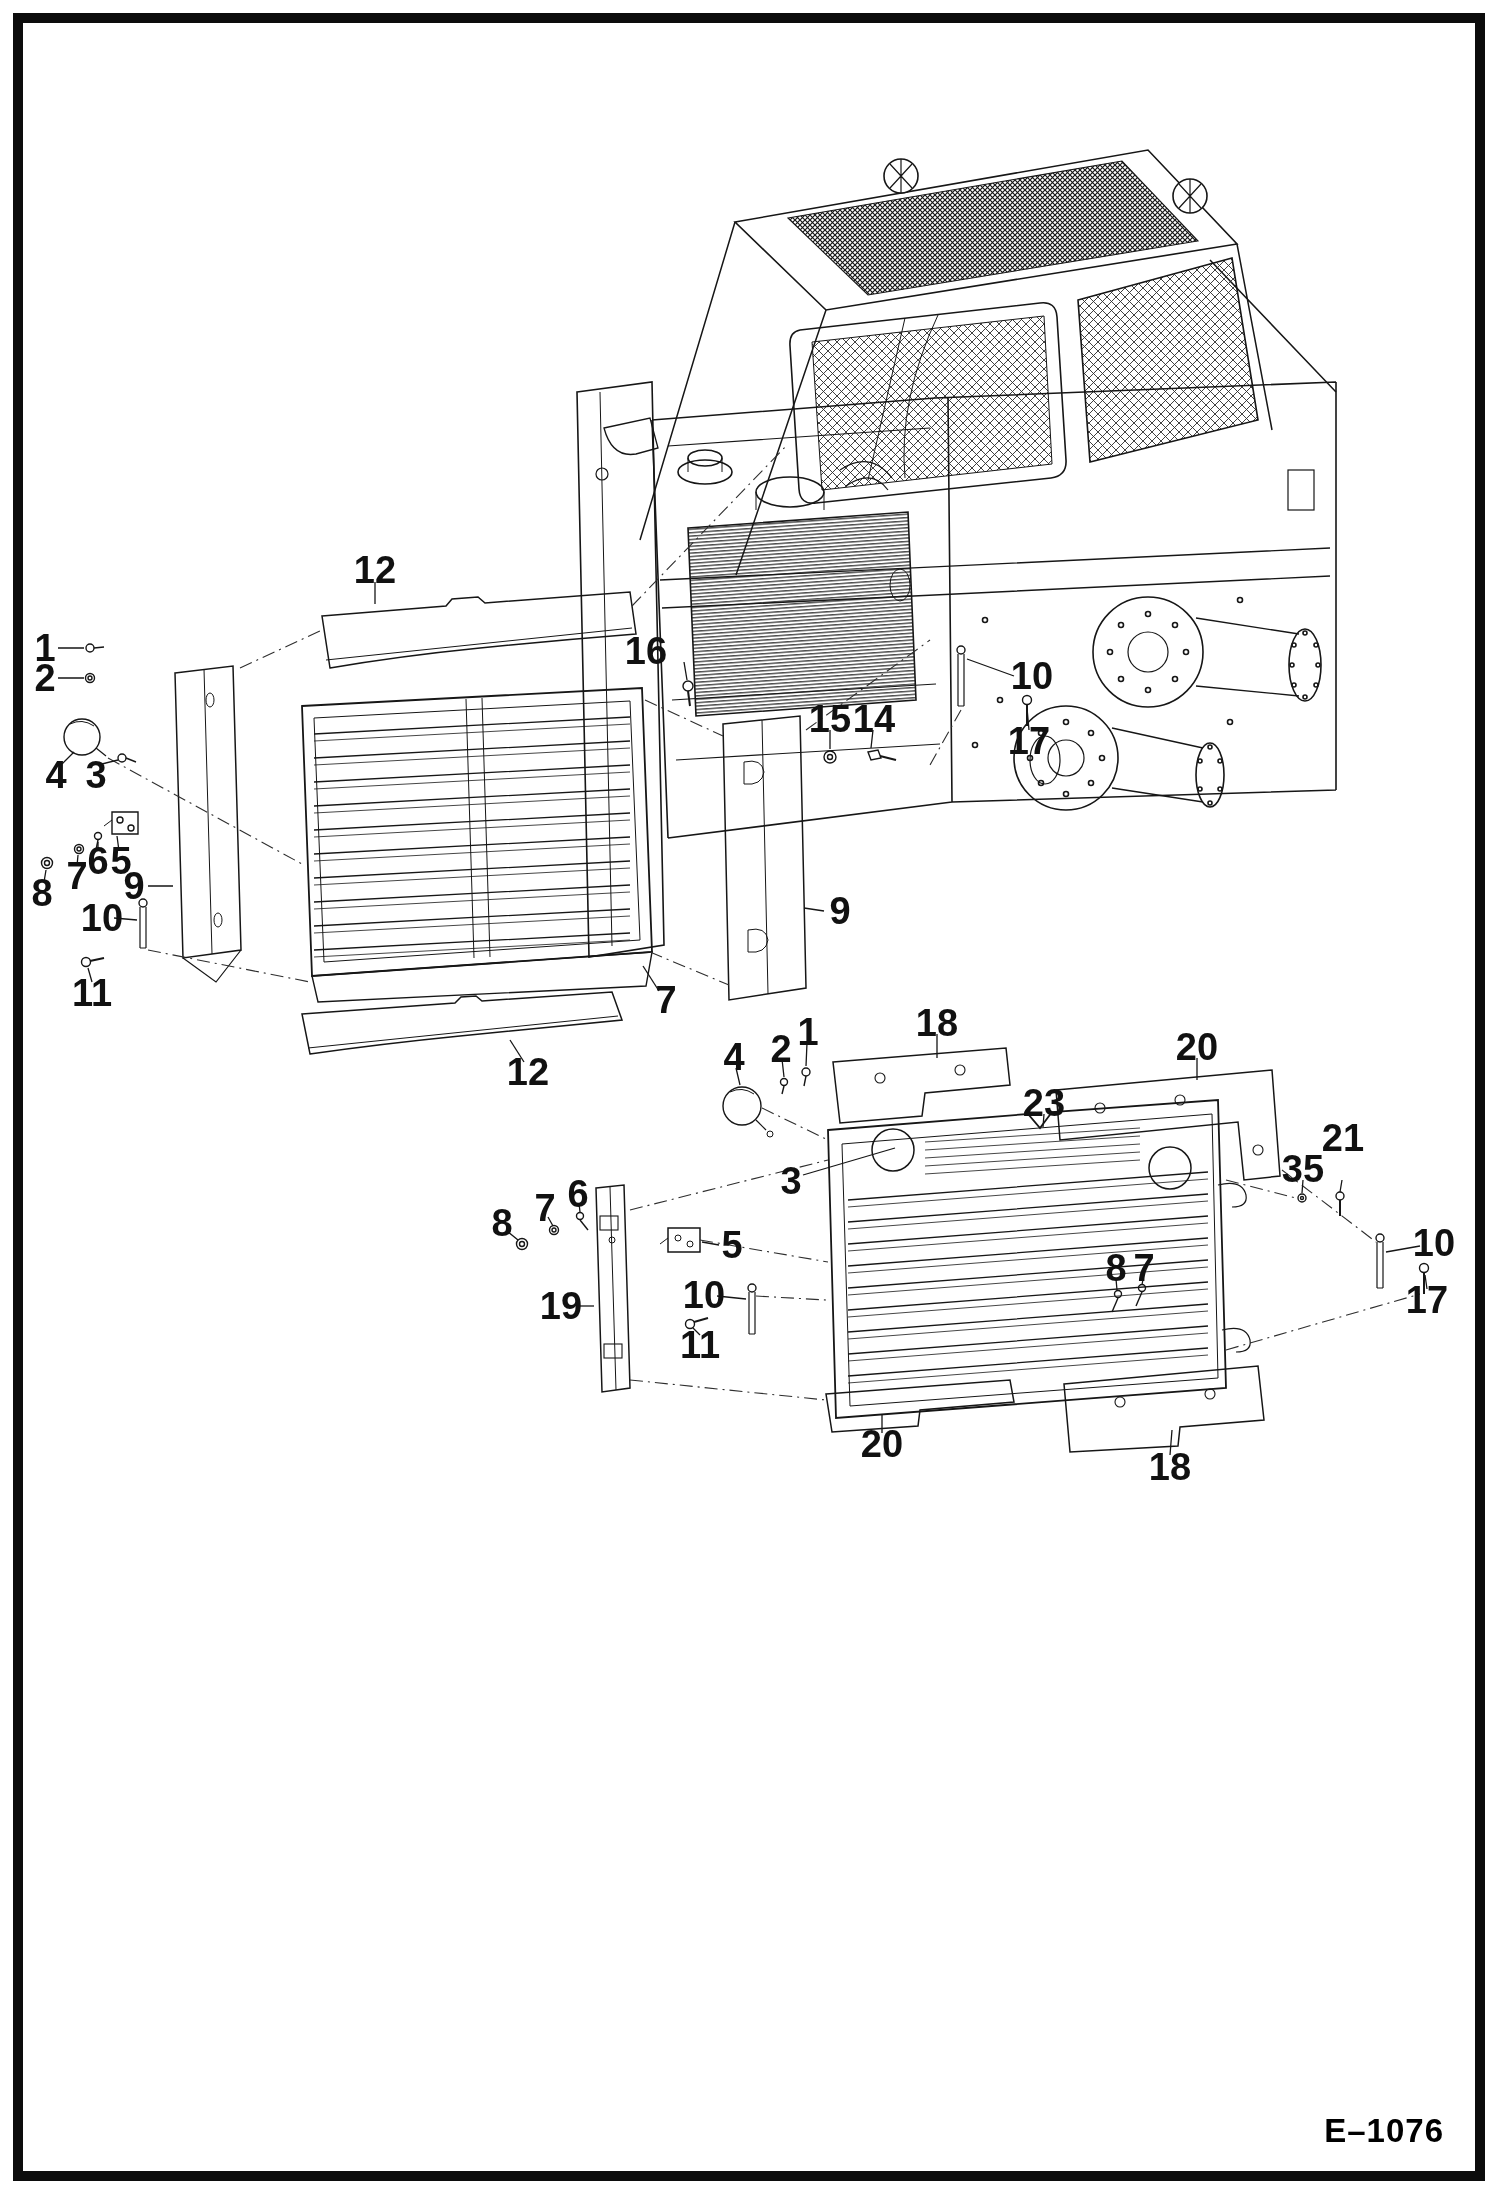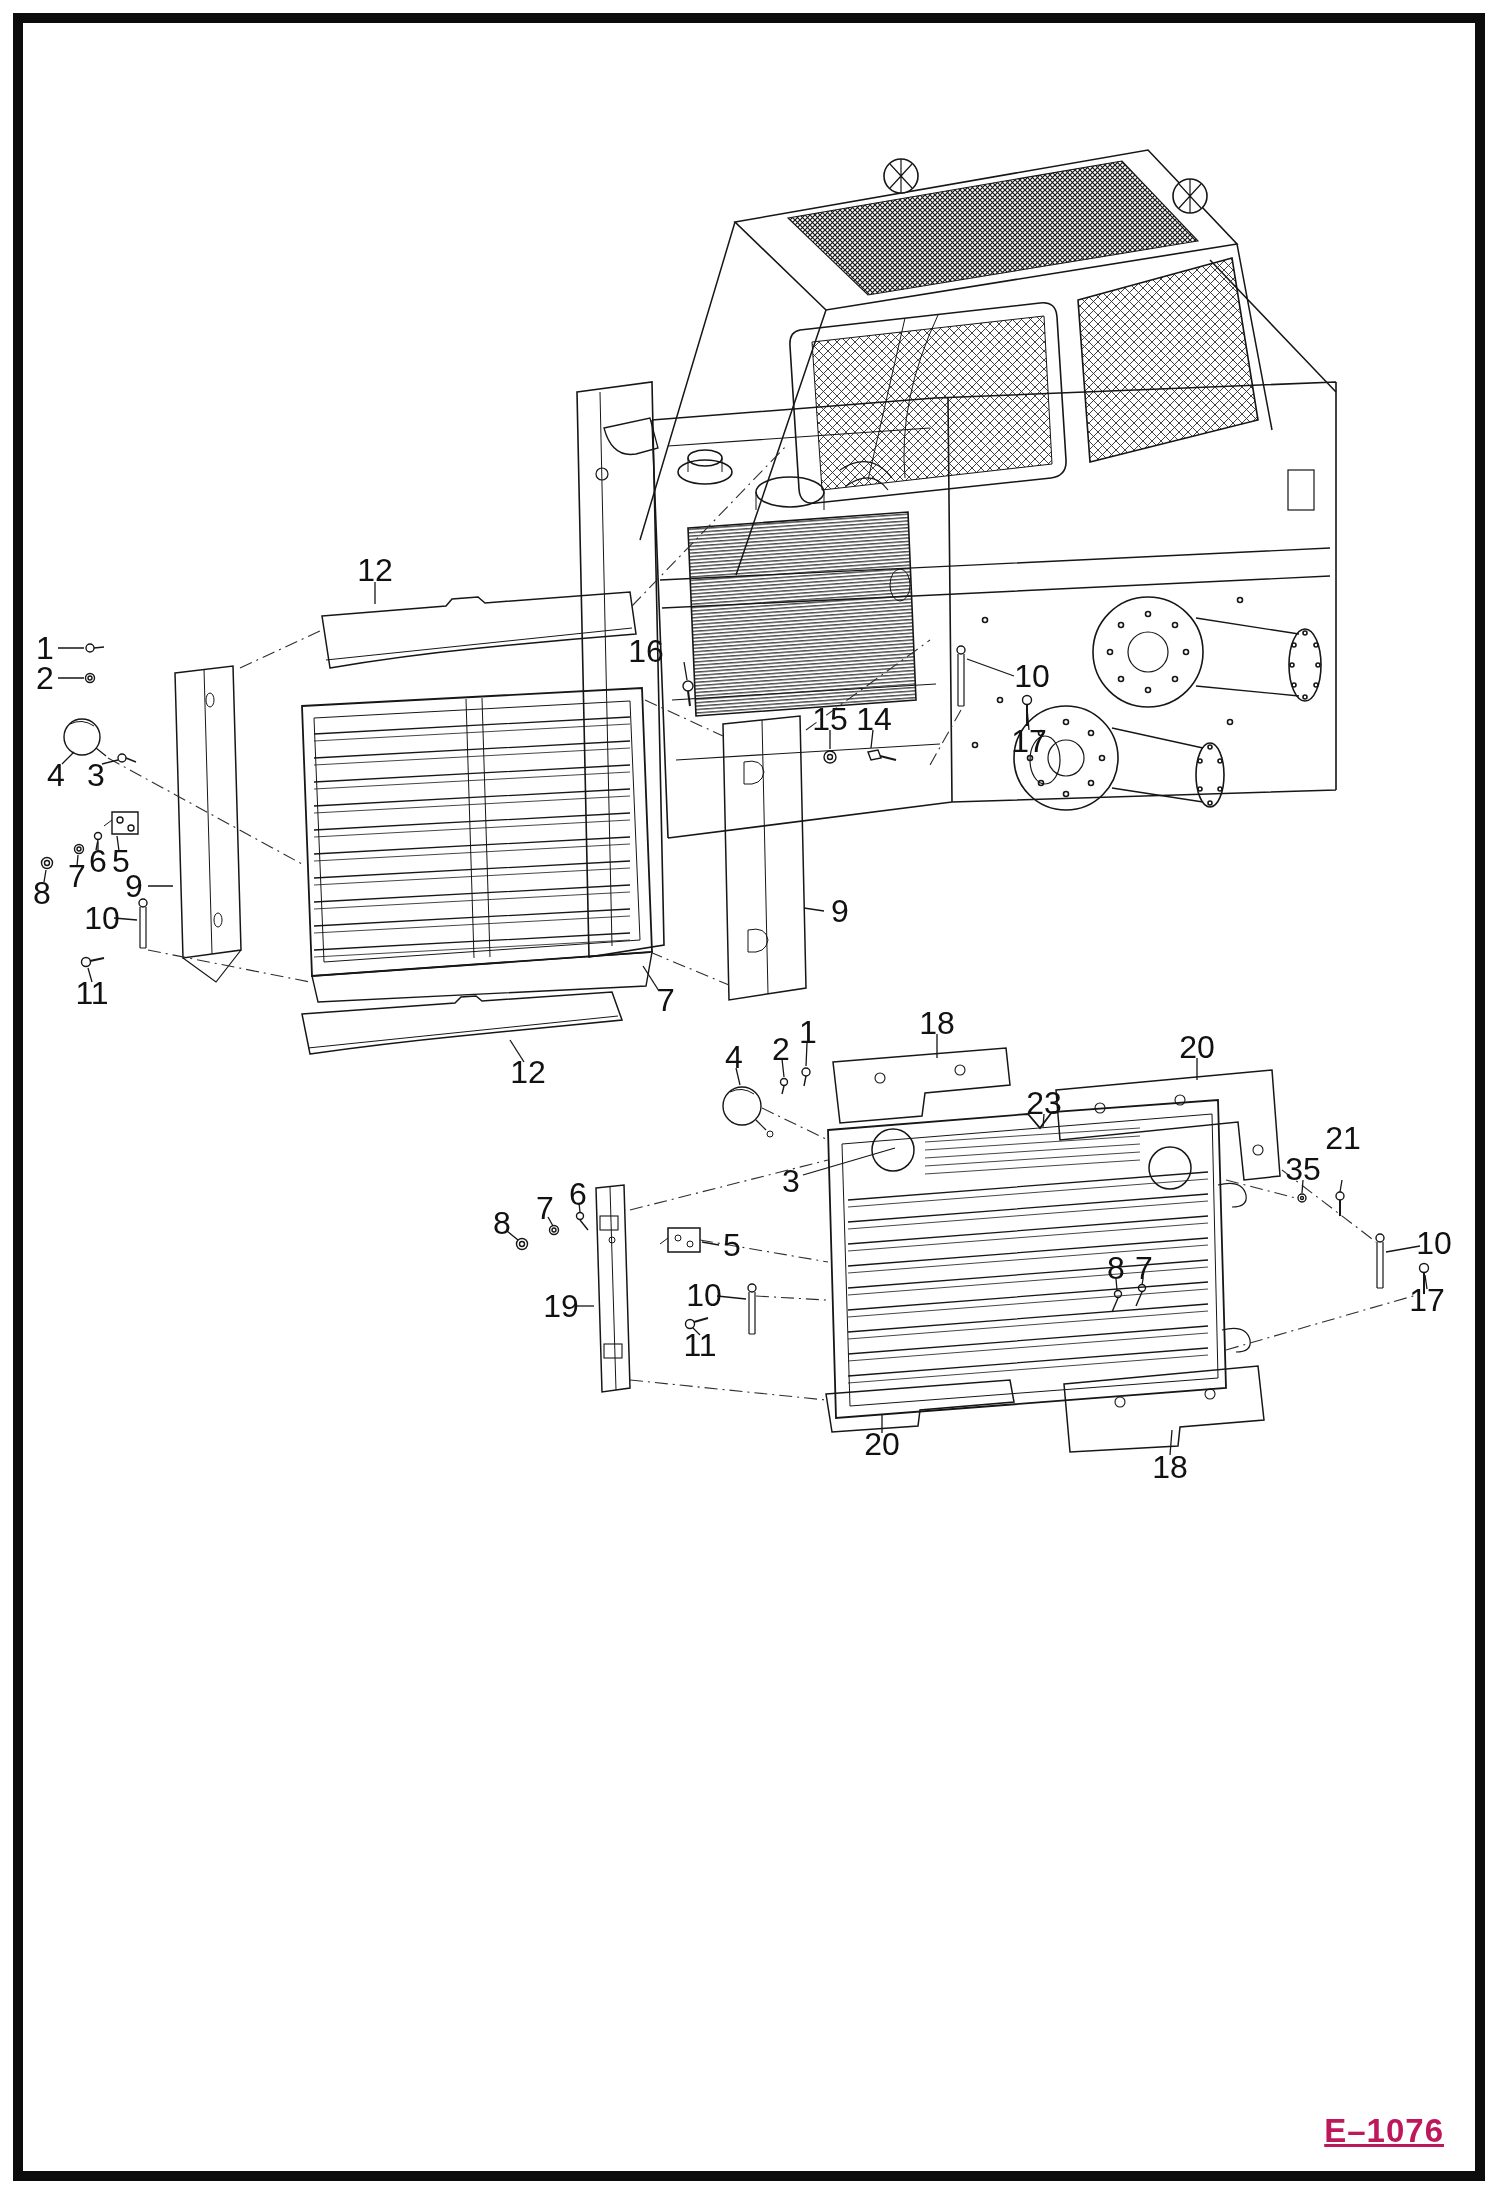--- a/index.html
+++ b/index.html
@@ -2,24 +2,24 @@
 <html><head>
 <meta charset="utf-8">
 <title>Parts Diagram</title>
 <style>
   html,body{margin:0;padding:0;background:#ffffff;}
   .page{position:relative;width:1498px;height:2194px;background:#fff;
         font-family:"Liberation Sans","DejaVu Sans",sans-serif;overflow:hidden;color:#111;}
   .border-frame{position:absolute;left:13px;top:13px;right:13px;bottom:13px;
         border:10px solid #0c0c0c;pointer-events:none;}
   .art{position:absolute;left:0;top:0;width:1498px;height:2194px;}
-  .co{position:absolute;transform:translate(-50%,-50%);font-size:32px;font-weight:normal;
+  .co{position:absolute;transform:translate(-50%,-50%);font-size:38px;font-weight:bold;
       color:#111;white-space:nowrap;line-height:1;}
   .ref{position:absolute;right:54px;top:2112px;font-size:33px;font-weight:bold;
-       letter-spacing:1px;color:#be185d;text-decoration:underline;}
+       letter-spacing:1px;color:#000000;}
 </style>
 </head>
 <body>
 
 <div class="page">
 
   <svg class="art" viewBox="0 0 1498 2194" xmlns="http://www.w3.org/2000/svg">
     <defs>
       <pattern id="meshDark" width="5" height="5" patternUnits="userSpaceOnUse">
         <path d="M0 0 L5 5 M5 0 L0 5" stroke="#161616" stroke-width="1.2" fill="none"></path>

